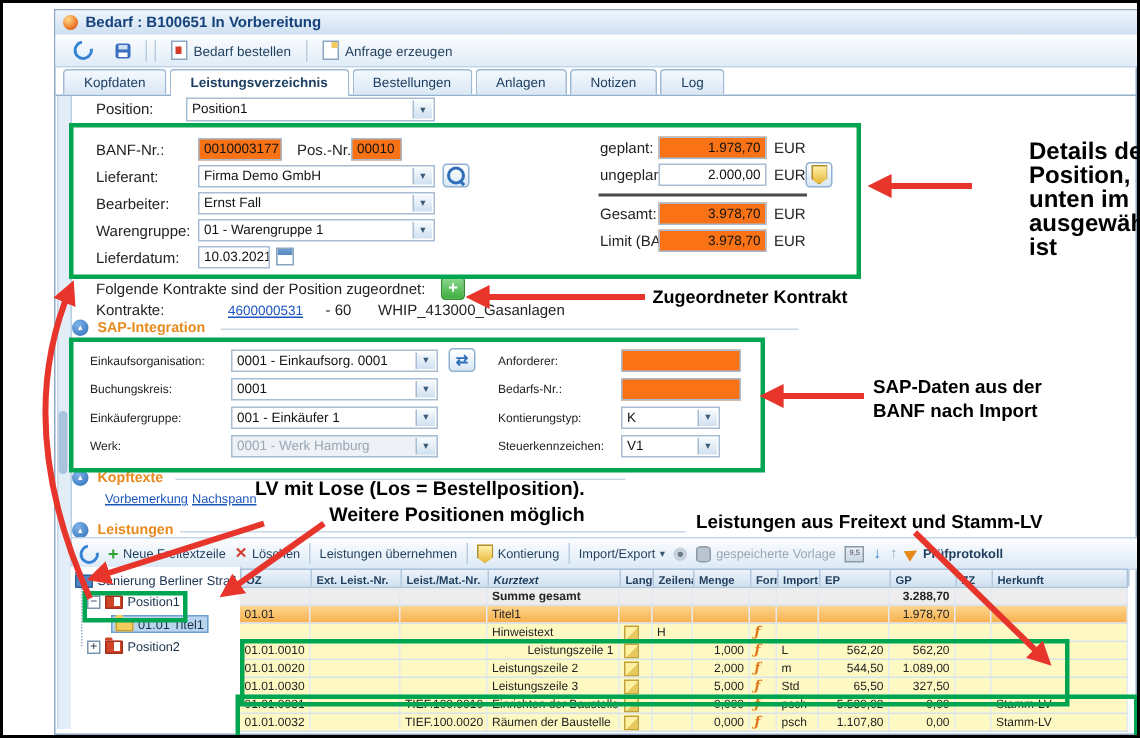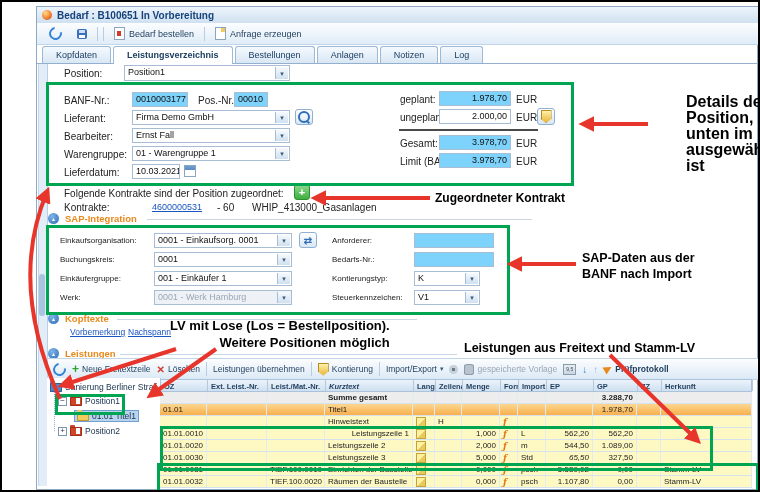--- a/index.html
+++ b/index.html
@@ -23,21 +23,21 @@
        border-radius:3px 3px 0 0;background:linear-gradient(#f4f9fe,#d9e7f4);position:relative;}
   .tab.active{background:#fff;font-weight:bold;margin-bottom:-1px;padding-bottom:4px;z-index:2;}
   
   .sbtrack{background:#e2edf8;border-left:1px solid #c4d6e8;border-right:1px solid #b9cfe4;}
   .sbthumb{background:#a8c4de;border-radius:3px;}
   
   .lbl{font-size:10px;color:#222;white-space:nowrap;}
   .lbl-s{font-size:8px;color:#222;white-space:nowrap;}
   .fld{box-sizing:border-box;border:1px solid #a7bdd3;background:#fff;font-size:9px;color:#111;
        padding:0 3px;line-height:13px;white-space:nowrap;overflow:hidden;}
-  .ro{background:#7dd3fc;}
+  .ro{background:#f97316;}
   .dis{background:#eef2f7;color:#9aa7b5;}
   .num{text-align:right;}
   .caret{position:absolute;top:1px;right:1px;bottom:1px;width:12px;
          background:linear-gradient(#f6fafd,#cfe0f0);border-left:1px solid #a7bdd3;
          display:flex;align-items:center;justify-content:center;}
   .caret::before{content:"▾";font-size:7px;color:#3a5a7a;}
   .minibtn{box-sizing:border-box;border:1px solid #8fb0d0;border-radius:3px;
            background:linear-gradient(#ffffff,#d8e7f5);display:flex;align-items:center;justify-content:center;}
   .mag{width:8px;height:8px;border:2px solid #2f6fb8;border-radius:50%;position:relative;}
   .mag::after{content:"";position:absolute;width:2px;height:4px;background:#2f6fb8;
@@ -450,21 +450,21 @@
         <div class="tr">
           <div class="td" style="width: 47px;">01.01.0030</div>
           <div class="td" style="width: 60px;"></div>
           <div class="td" style="width: 58px;"></div>
           <div class="td" style="width: 88px;">Leistungszeile 3</div>
           <div class="td" style="width: 22px;"><span class="note-icon"></span></div>
           <div class="td" style="width: 27px;"></div>
           <div class="td num" style="width: 38px;">5,000</div>
           <div class="td" style="width: 18px;"><span class="fx-icon"></span></div>
           <div class="td" style="width: 28px;">Std</div>
-          <div class="td num" style="width: 47px; font-style: italic;">65,50</div>
+          <div class="td num" style="width: 47px;">65,50</div>
           <div class="td num" style="width: 44px;">327,50</div>
           <div class="td" style="width: 24px;"></div>
           <div class="td" style="width: 91px;"></div>
         </div>
         <div class="tr">
           <div class="td" style="width: 47px;">01.01.0031</div>
           <div class="td" style="width: 60px;"></div>
           <div class="td" style="width: 58px;">TIEF.100.0010</div>
           <div class="td" style="width: 88px;">Einrichten der Baustelle</div>
           <div class="td" style="width: 22px;"><span class="note-icon"></span></div>

